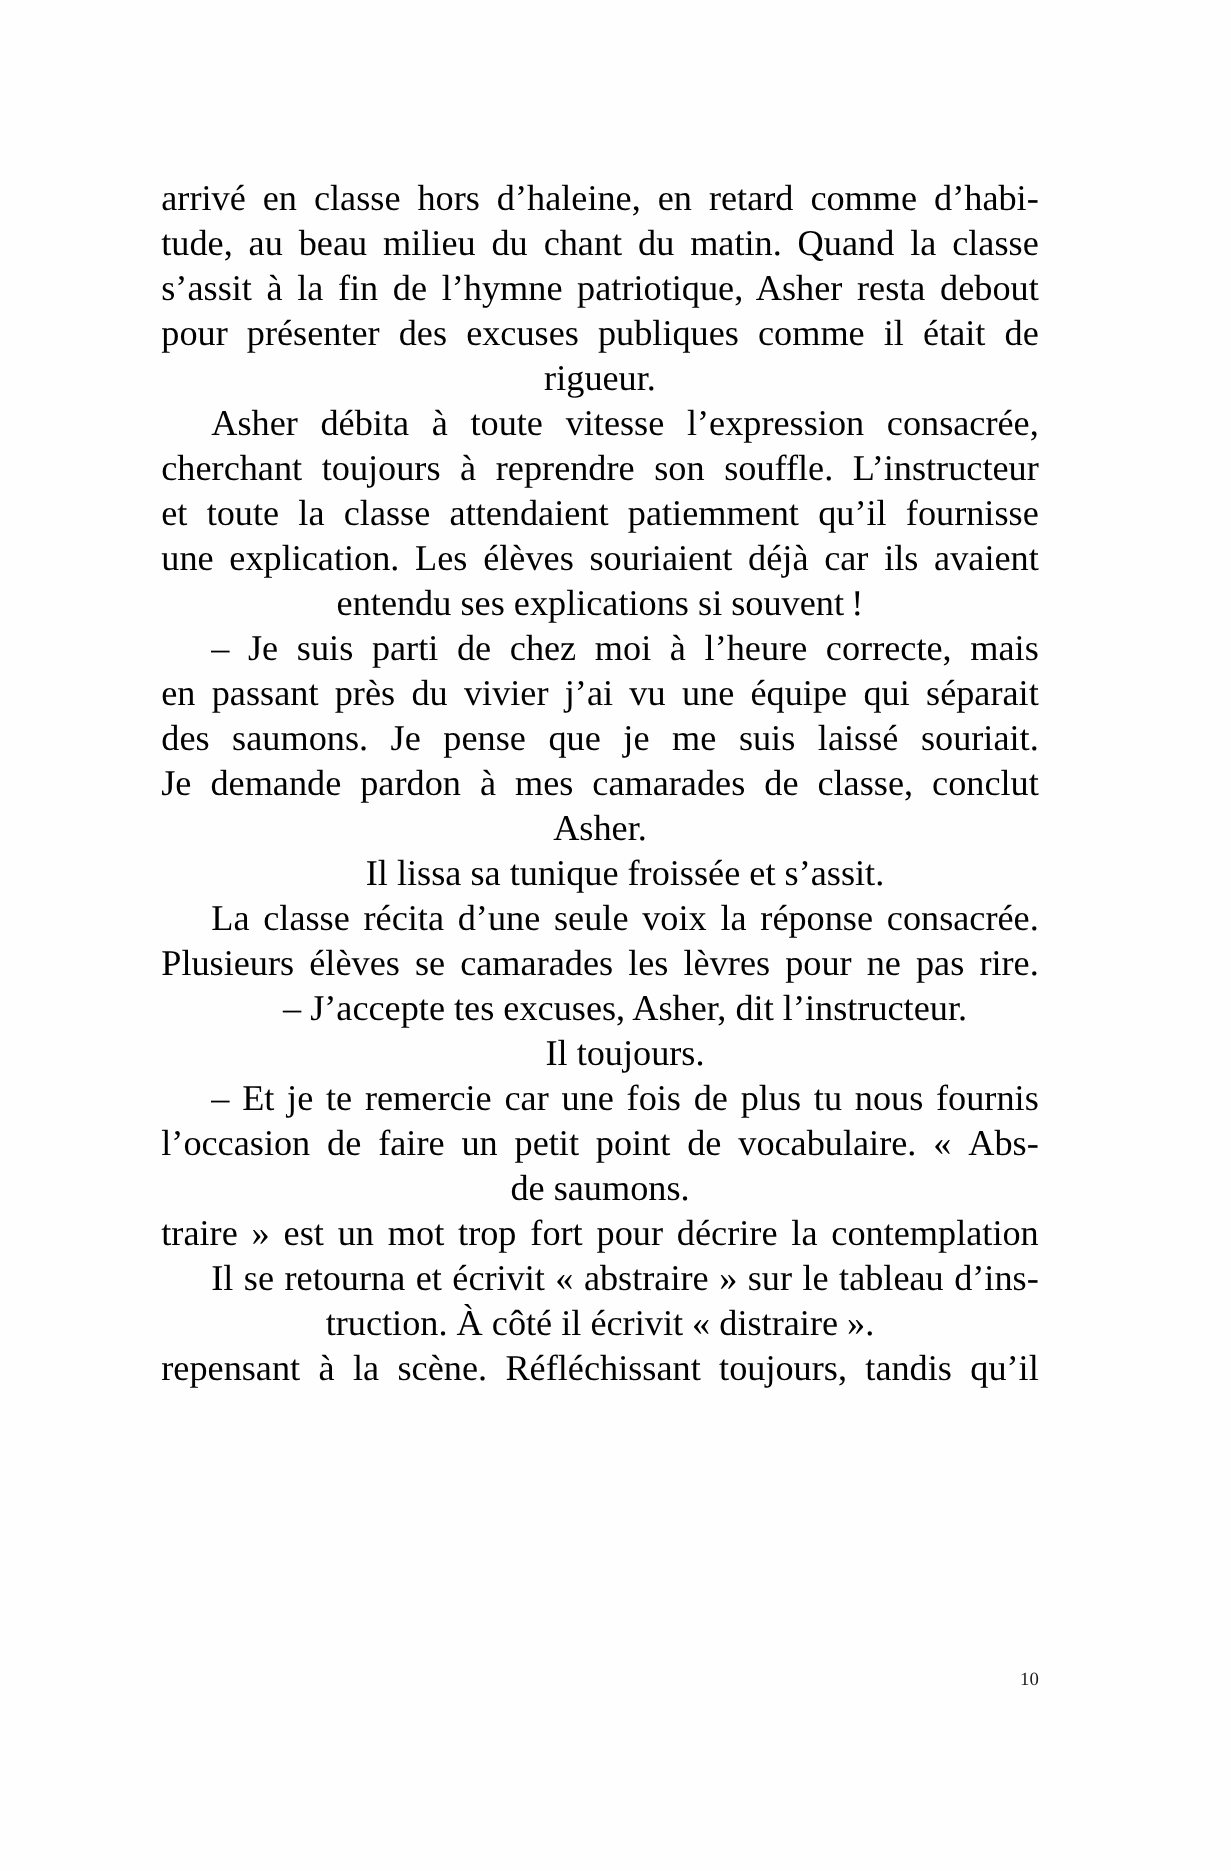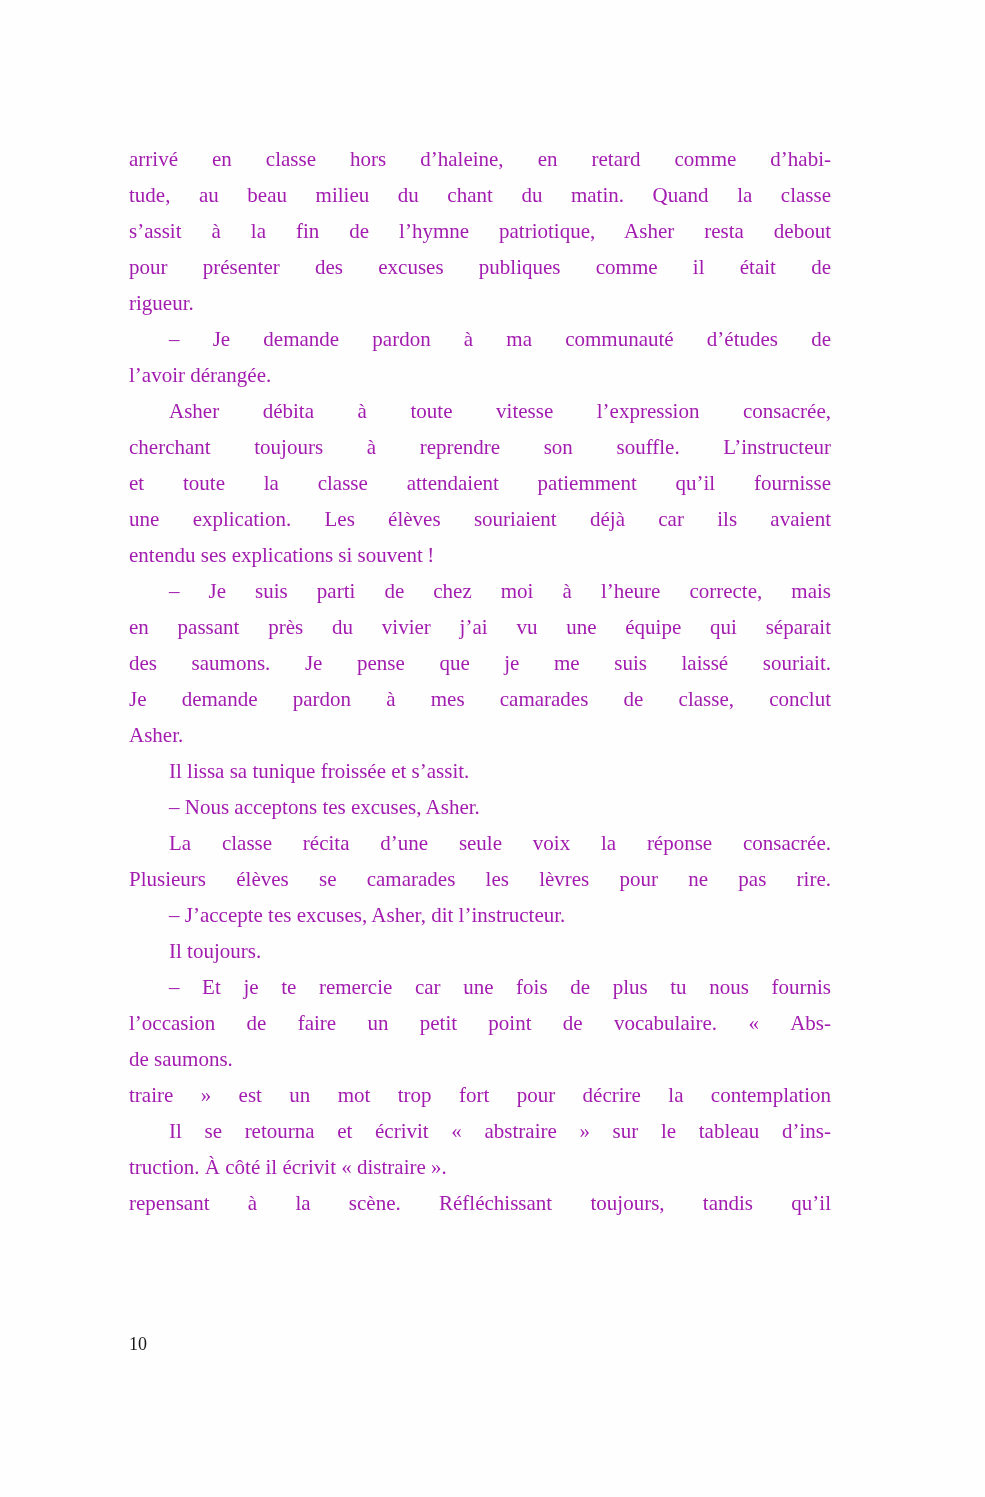--- a/index.html
+++ b/index.html
@@ -13,86 +13,79 @@
     height: 1497px;
     background: #fefefe;
     overflow: hidden;
   }
   .text-block {
     position: absolute;
     left: 129px;
     top: 141px;
     width: 702px;
     font-family: "Liberation Serif", "DejaVu Serif", serif;
-    font-size: 21px;
+    font-size: 29px;
     line-height: 36px;
-    color: #a21caf;
+    color: #000000;
   }
   .para {
     margin: 0;
   }
   .line {
-    text-align: left;
+    text-align: center;
     white-space: normal;
   }
   .line.just {
     text-align: justify;
     text-align-last: justify;
     -moz-text-align-last: justify;
   }
   .line.first-indent {
     padding-left: 40px;
   }
   .folio {
     position: absolute;
     left: 129px;
     top: 1331px;
     width: 702px;
-    text-align: left;
+    text-align: right;
     font-family: "Liberation Serif", "DejaVu Serif", serif;
-    font-size: 18px;
+    font-size: 15px;
     line-height: 26px;
     color: #181818;
   }
 </style>
 </head>
 <body>
 
 <div class="book-page">
   <div class="text-block">
       <div class="para">
         <div class="line just">arrivé en classe hors d’haleine, en retard comme d’habi-</div>
         <div class="line just">tude, au beau milieu du chant du matin. Quand la classe</div>
         <div class="line just">s’assit à la fin de l’hymne patriotique, Asher resta debout</div>
         <div class="line just">pour présenter des excuses publiques comme il était de</div>
         <div class="line">rigueur.</div>
       </div>
       <div class="para">
-        <div class="line just first-indent">– Je demande pardon à ma communauté d’études de</div>
-        <div class="line">l’avoir dérangée.</div>
-      </div>
-      <div class="para">
         <div class="line just first-indent">Asher débita à toute vitesse l’expression consacrée,</div>
         <div class="line just">cherchant toujours à reprendre son souffle. L’instructeur</div>
         <div class="line just">et toute la classe attendaient patiemment qu’il fournisse</div>
         <div class="line just">une explication. Les élèves souriaient déjà car ils avaient</div>
         <div class="line">entendu ses explications si souvent !</div>
       </div>
       <div class="para">
         <div class="line just first-indent">– Je suis parti de chez moi à l’heure correcte, mais</div>
         <div class="line just">en passant près du vivier j’ai vu une équipe qui séparait</div>
         <div class="line just">des saumons. Je pense que je me suis laissé souriait.</div>
         <div class="line just">Je demande pardon à mes camarades de classe, conclut</div>
         <div class="line">Asher.</div>
       </div>
       <div class="para">
         <div class="line first-indent">Il lissa sa tunique froissée et s’assit.</div>
-      </div>
-      <div class="para">
-        <div class="line first-indent">– Nous acceptons tes excuses, Asher.</div>
       </div>
       <div class="para">
         <div class="line just first-indent">La classe récita d’une seule voix la réponse consacrée.</div>
         <div class="line just">Plusieurs élèves se camarades les lèvres pour ne pas rire.</div>
       </div>
       <div class="para">
         <div class="line first-indent">– J’accepte tes excuses, Asher, dit l’instructeur.</div>
       </div>
       <div class="para">
         <div class="line first-indent">Il toujours.</div>

